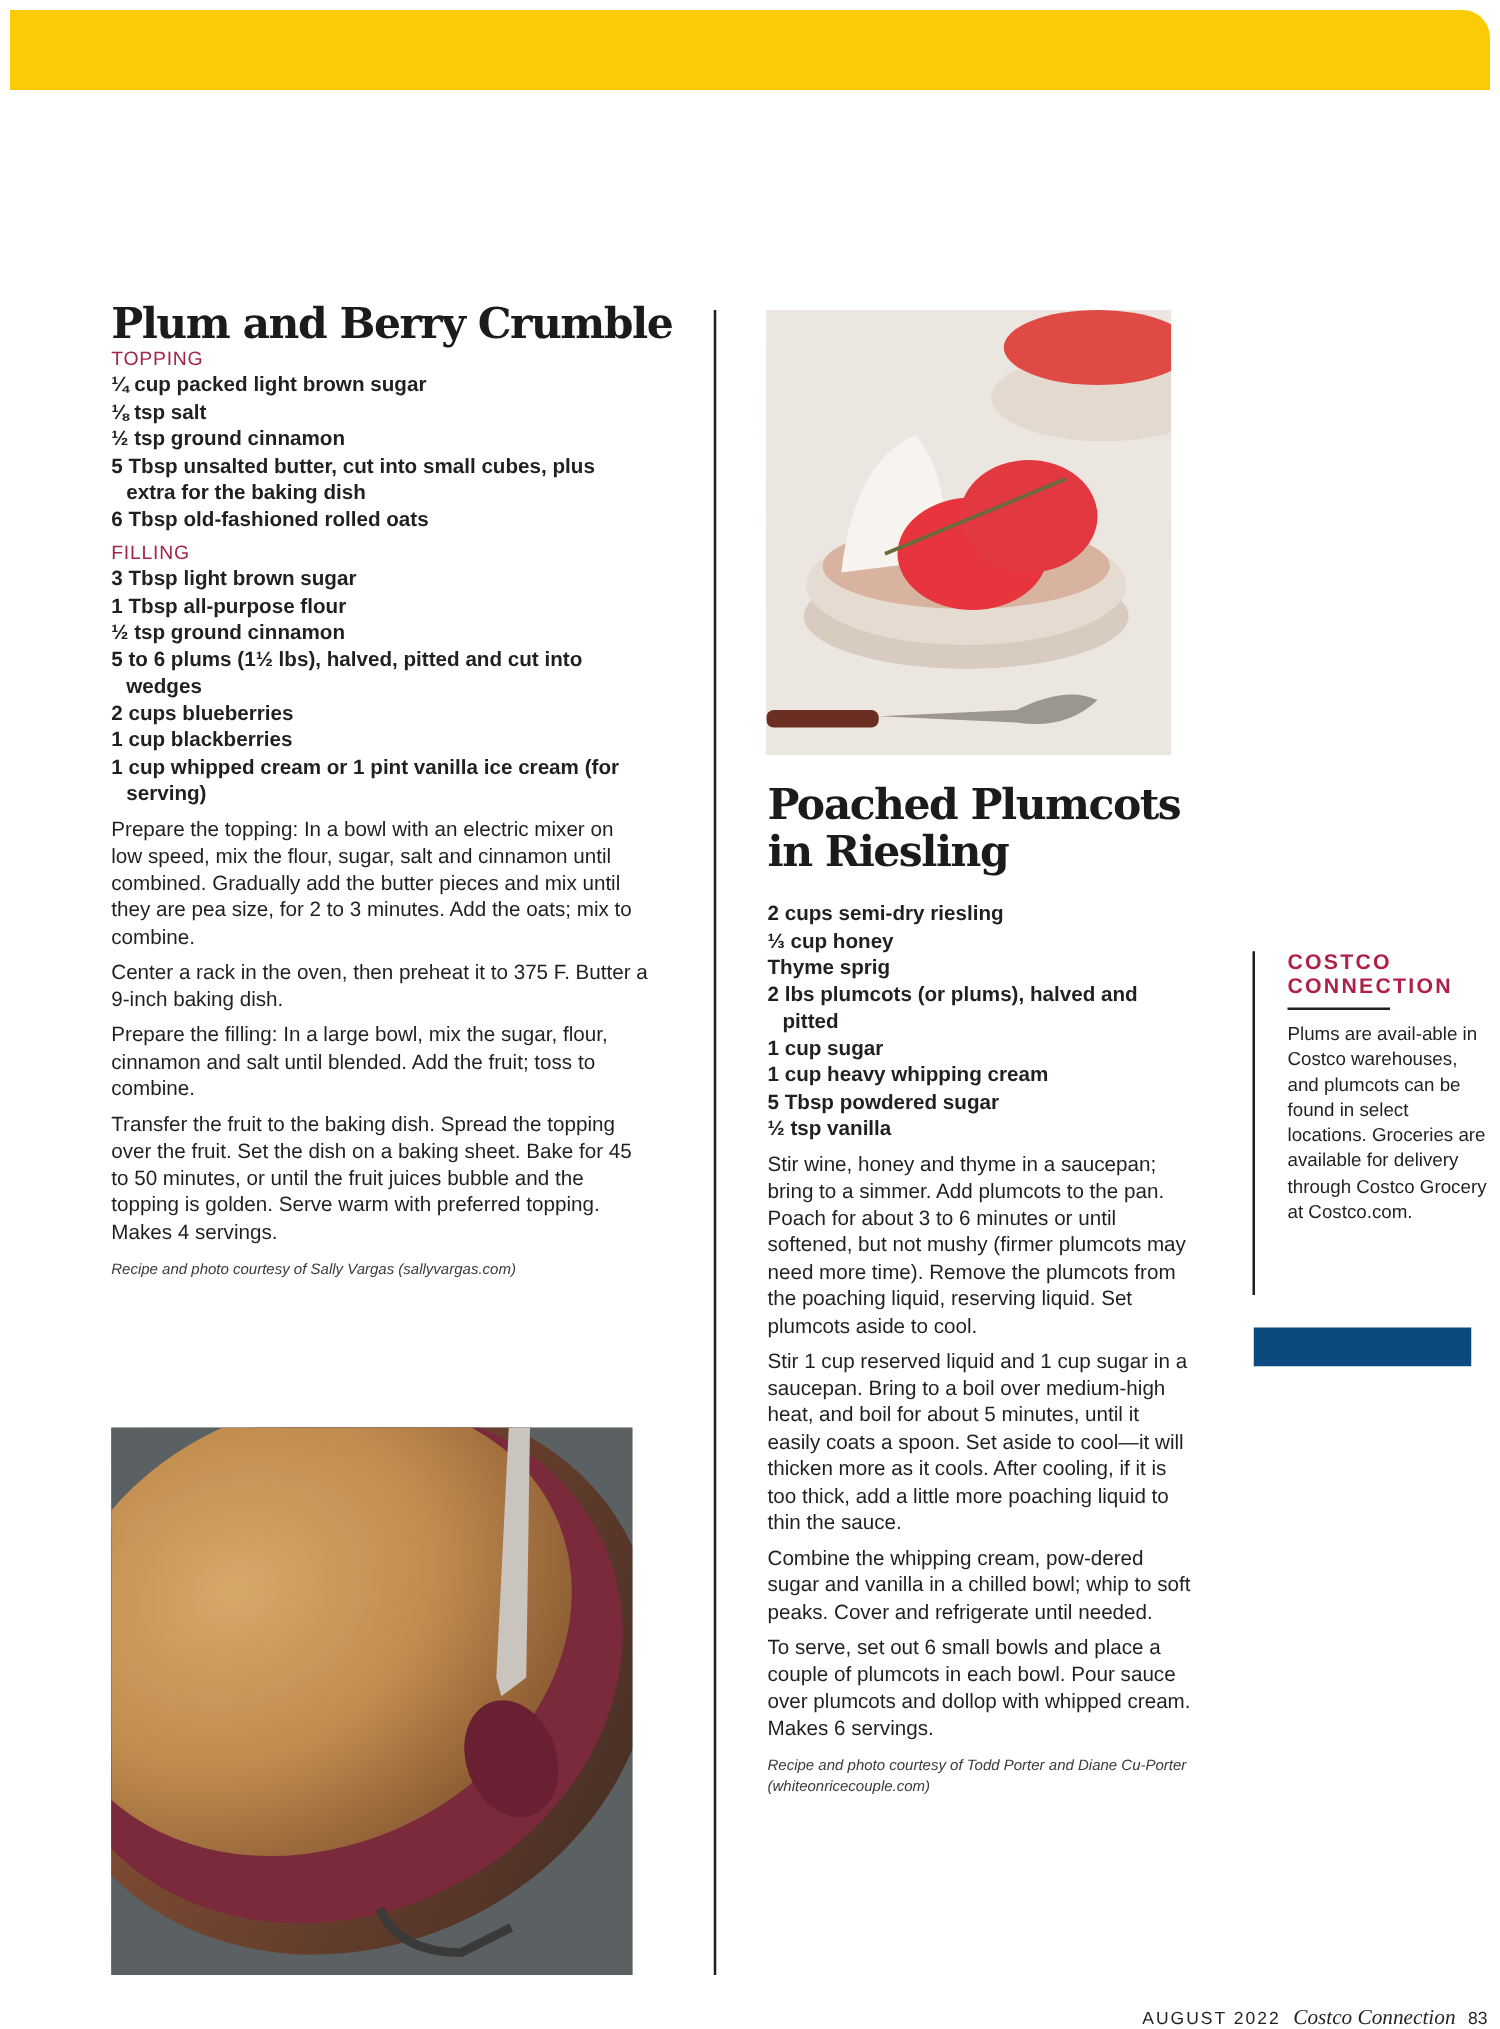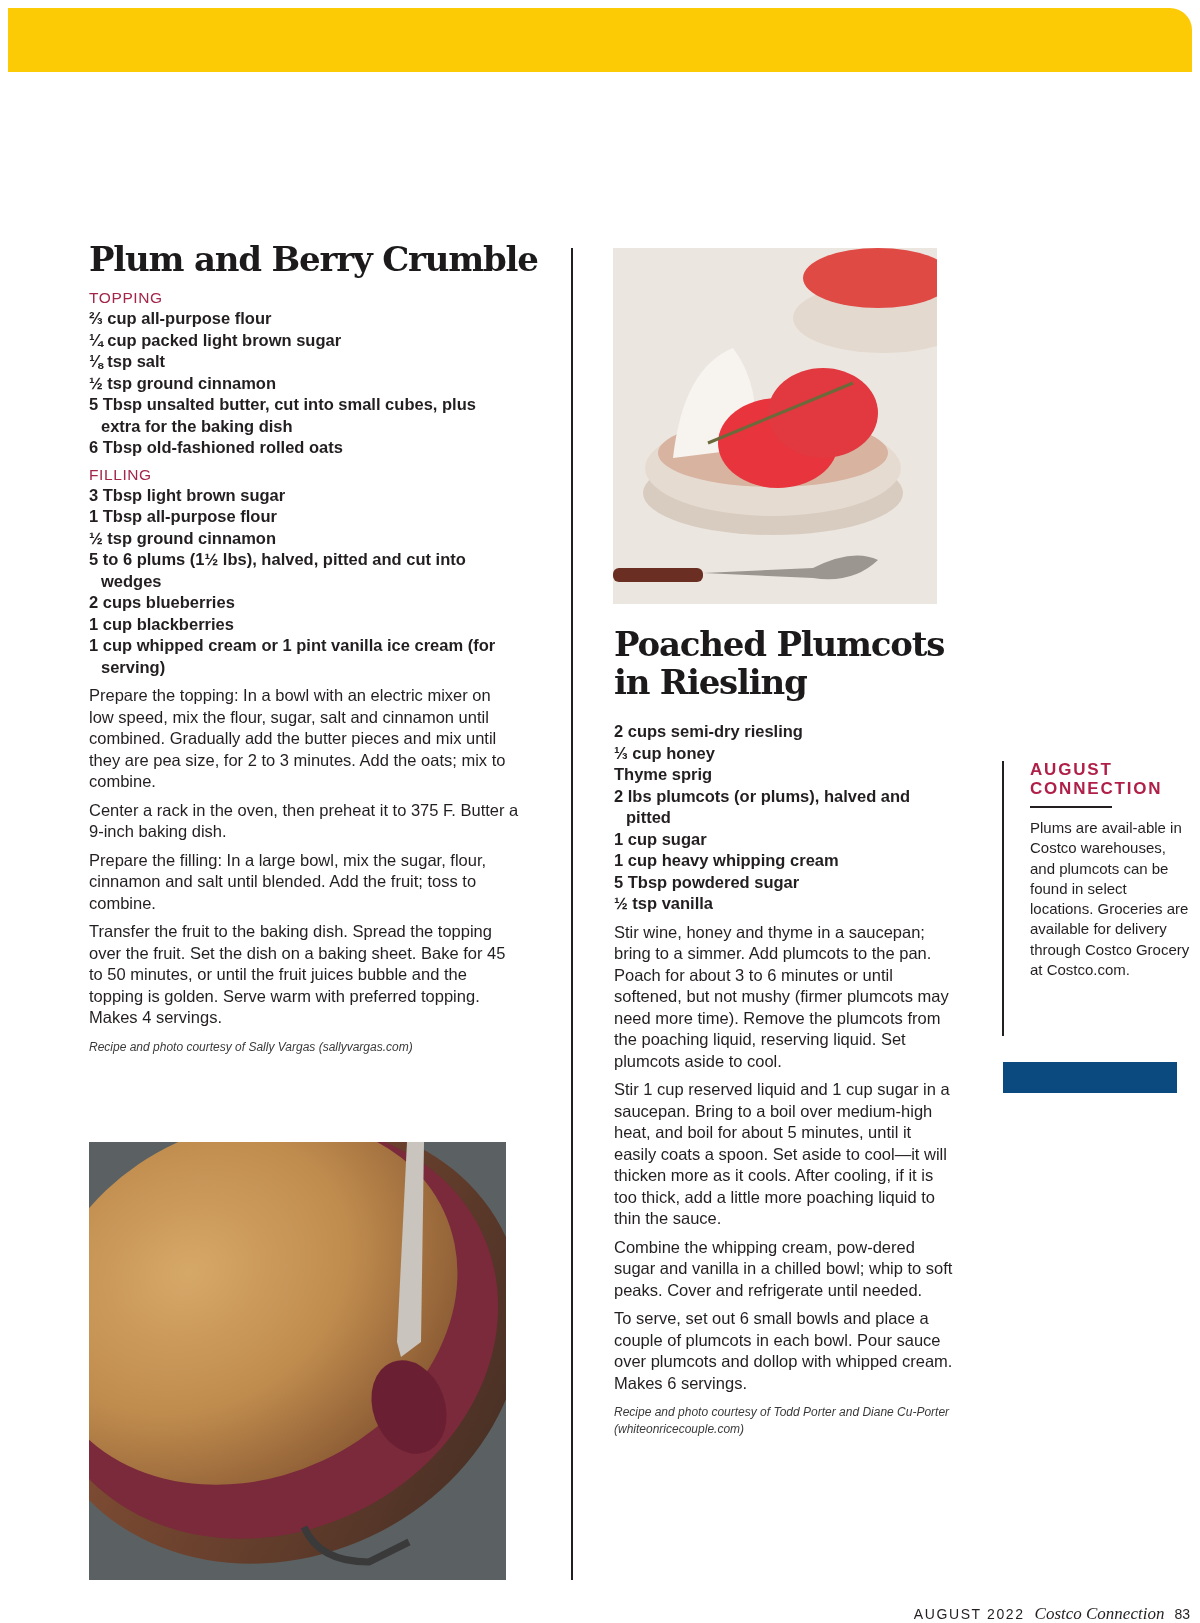--- a/index.html
+++ b/index.html
@@ -12,21 +12,21 @@
   }
 
   .col-left { position: absolute; left: 89px; top: 240px; width: 430px; }
   .col-mid { position: absolute; left: 614px; top: 625px; width: 340px; }
 
   .recipe-title {
     font-family: "DejaVu Serif", "Liberation Serif", serif;
     font-weight: bold; font-size: 34px; letter-spacing: -1.2px;
     line-height: 38px; color: #1c1a1a;
   }
-  .col-left .recipe-title { margin-bottom: 10px; white-space: nowrap; }
+  .col-left .recipe-title { white-space: nowrap; }
   .col-mid .recipe-title { margin-bottom: 20px; }
 
   .section-label {
     font-size: 15.5px; color: #a3264a; letter-spacing: 0.6px;
     line-height: 20px; font-weight: normal;
   }
   .ingredients { list-style: none; margin-bottom: 6px; }
   .ingredients li {
     font-size: 16.5px; font-weight: bold; line-height: 21.5px; color: #231f20;
     padding-left: 12px; text-indent: -12px;
@@ -73,21 +73,20 @@
 </head>
 <body>
 
 <div class="top-bar"></div>
 
 <div class="col-left">
   <h1 class="recipe-title">Plum and Berry Crumble</h1>
 
   <div class="section-label">TOPPING</div>
   <ul class="ingredients">
-    <li>⅔ cup all-purpose flour</li>
     <li>¼ cup packed light brown sugar</li>
     <li>⅛ tsp salt</li>
     <li>½ tsp ground cinnamon</li>
     <li>5 Tbsp unsalted butter, cut into small cubes, plus extra for the baking dish</li>
     <li>6 Tbsp old-fashioned rolled oats</li>
   </ul>
 
   <div class="section-label">FILLING</div>
   <ul class="ingredients">
     <li>3 Tbsp light brown sugar</li>
@@ -166,21 +165,21 @@
   <p class="step">Stir wine, honey and thyme in a saucepan; bring to a simmer. Add plumcots to the pan. Poach for about 3 to 6 minutes or until softened, but not mushy (firmer plumcots may need more time). Remove the plumcots from the poaching liquid, reserving liquid. Set plumcots aside to cool.</p>
   <p class="step">Stir 1 cup reserved liquid and 1 cup sugar in a saucepan. Bring to a boil over medium-high heat, and boil for about 5 minutes, until it easily coats a spoon. Set aside to cool—it will thicken more as it cools. After cooling, if it is too thick, add a little more poaching liquid to thin the sauce.</p>
   <p class="step">Combine the whipping cream, pow-dered sugar and vanilla in a chilled bowl; whip to soft peaks. Cover and refrigerate until needed.</p>
   <p class="step">To serve, set out 6 small bowls and place a couple of plumcots in each bowl. Pour sauce over plumcots and dollop with whipped cream. Makes 6 servings.</p>
   <p class="credit">Recipe and photo courtesy of Todd Porter and Diane Cu-Porter (whiteonricecouple.com)</p>
 </div>
 
 <div class="sidebar-rule-v"></div>
 <div class="sidebar-content">
   <div class="sidebar-heading">
-    <span>AUGUST</span><br>
+    <span>COSTCO</span><br>
     <span>CONNECTION</span>
   </div>
   <div class="sidebar-rule-h"></div>
   <p class="sidebar-body">Plums are avail-able in Costco warehouses, and plumcots can be found in select locations. Groceries are available for delivery through Costco Grocery at Costco.com.</p>
 </div>
 <div class="sidebar-bar"></div>
 
 <div class="footer">
   <span class="footer-date">AUGUST 2022</span>
   <span class="footer-mag">Costco Connection</span>

